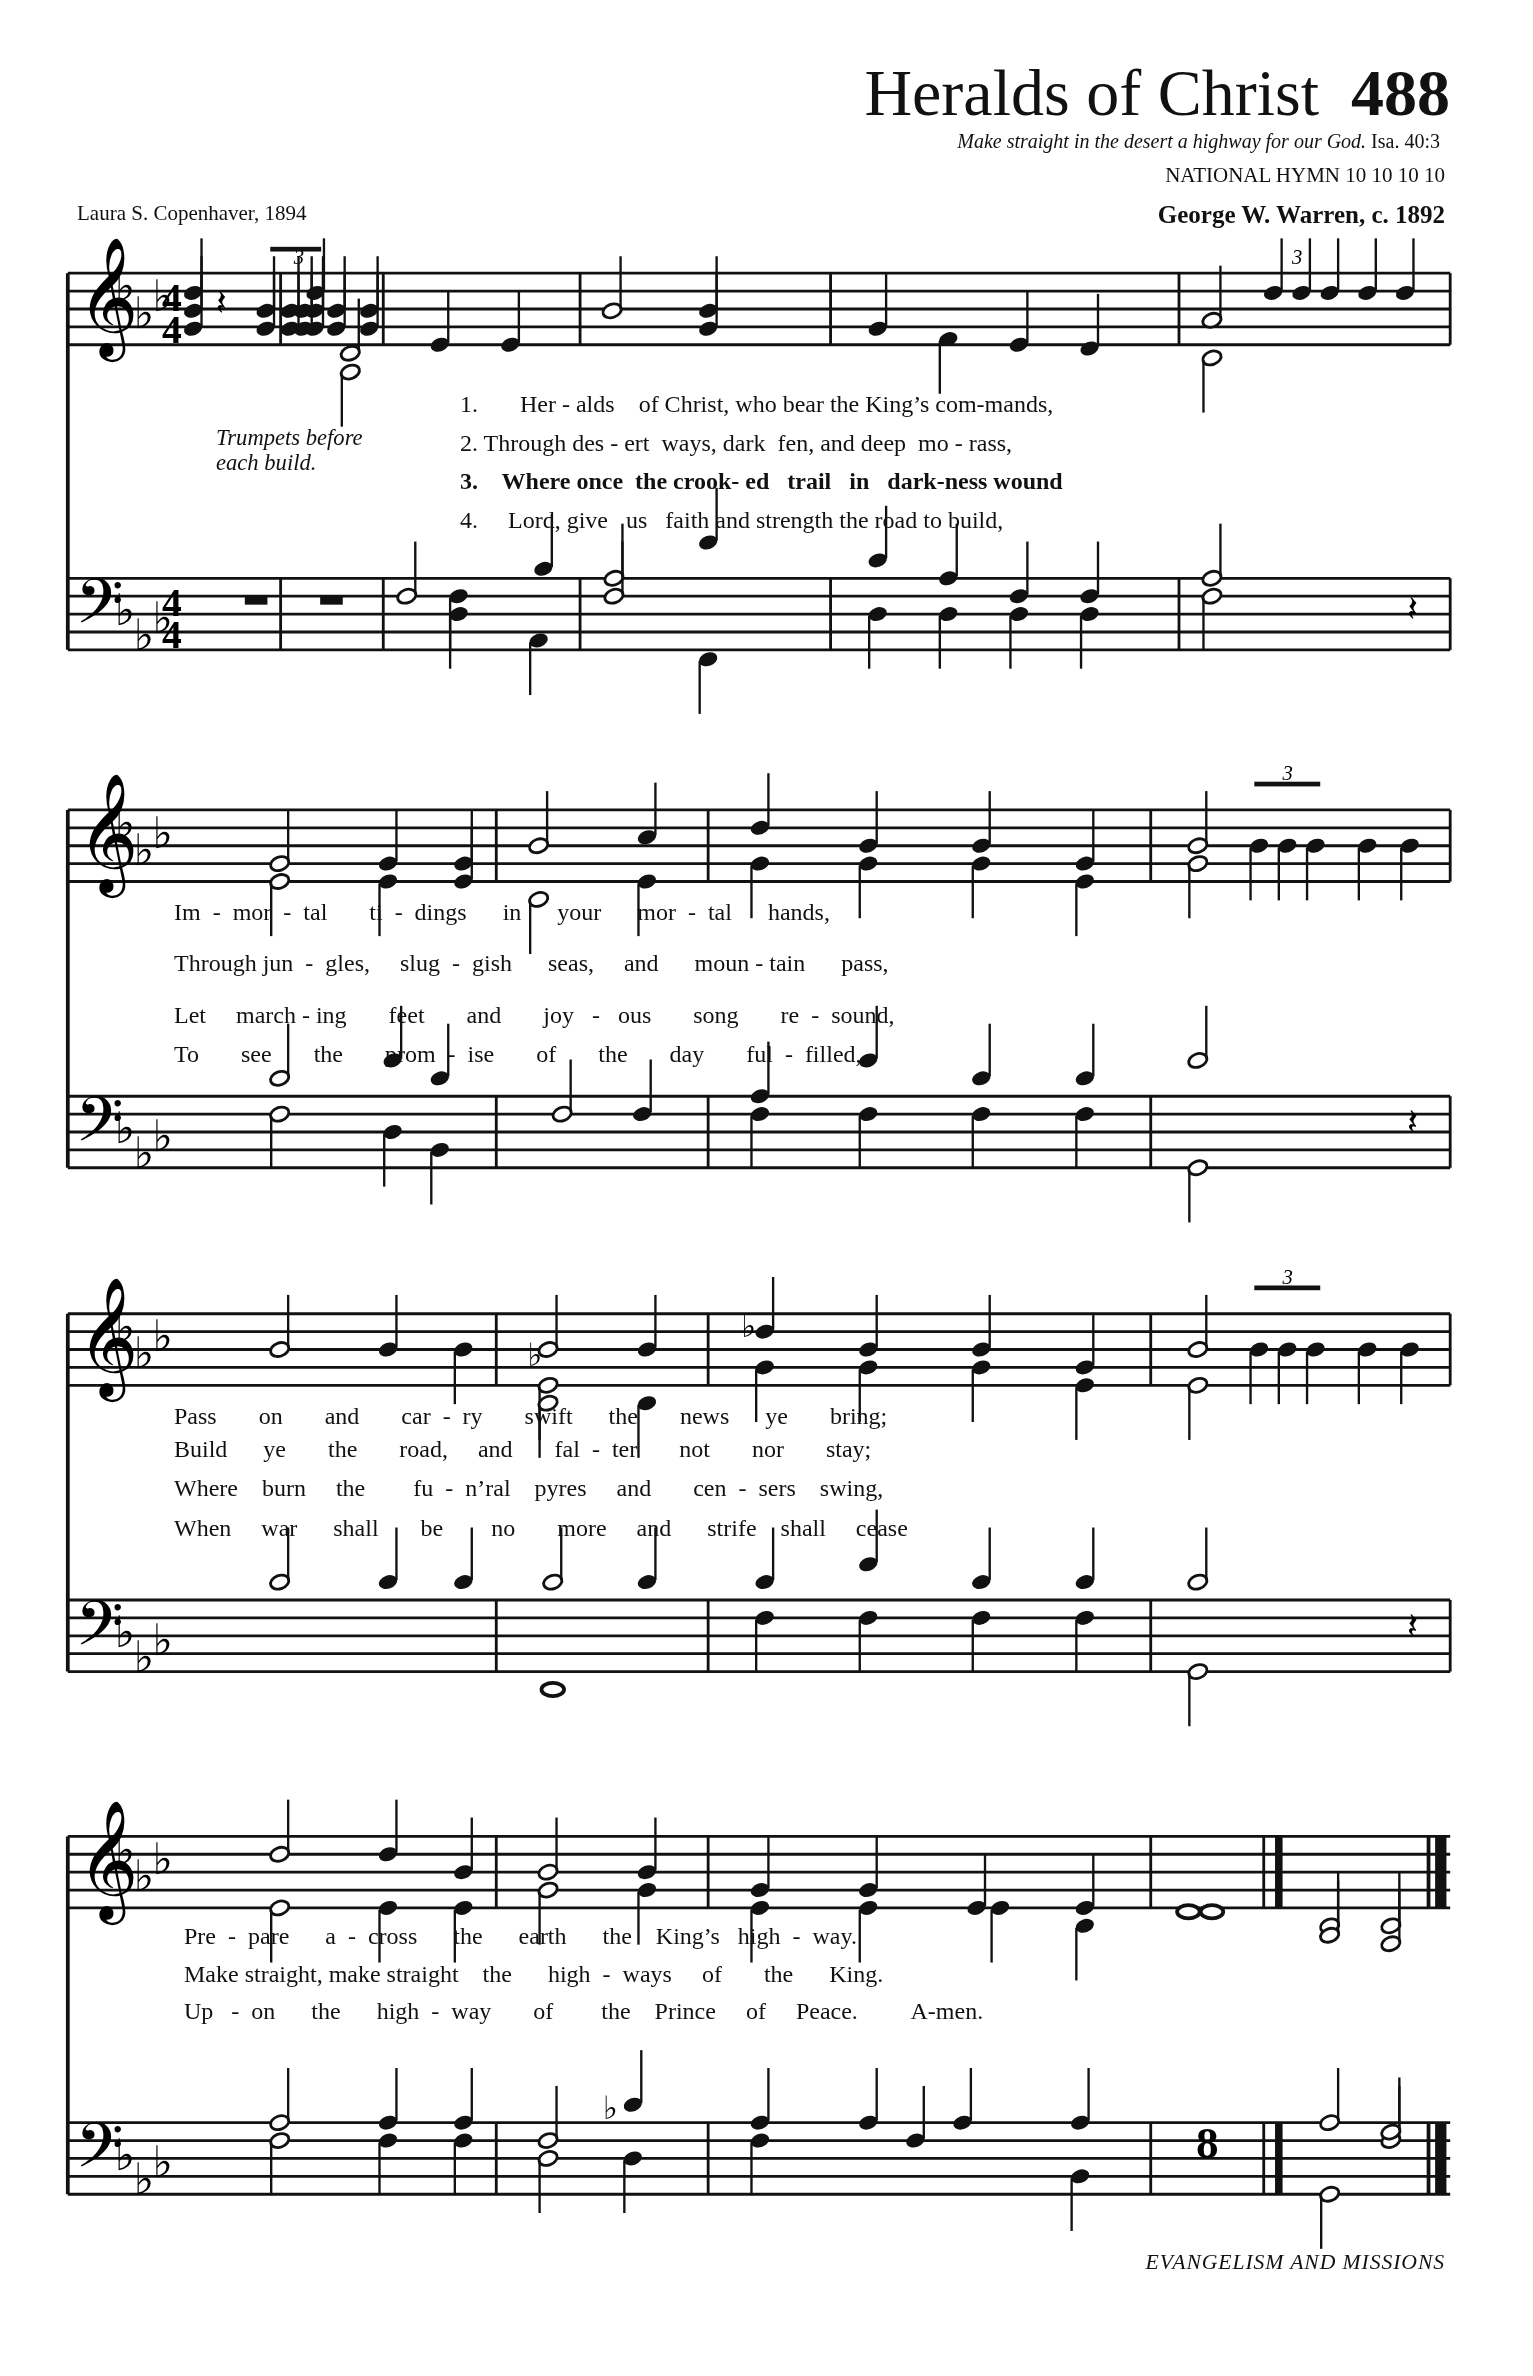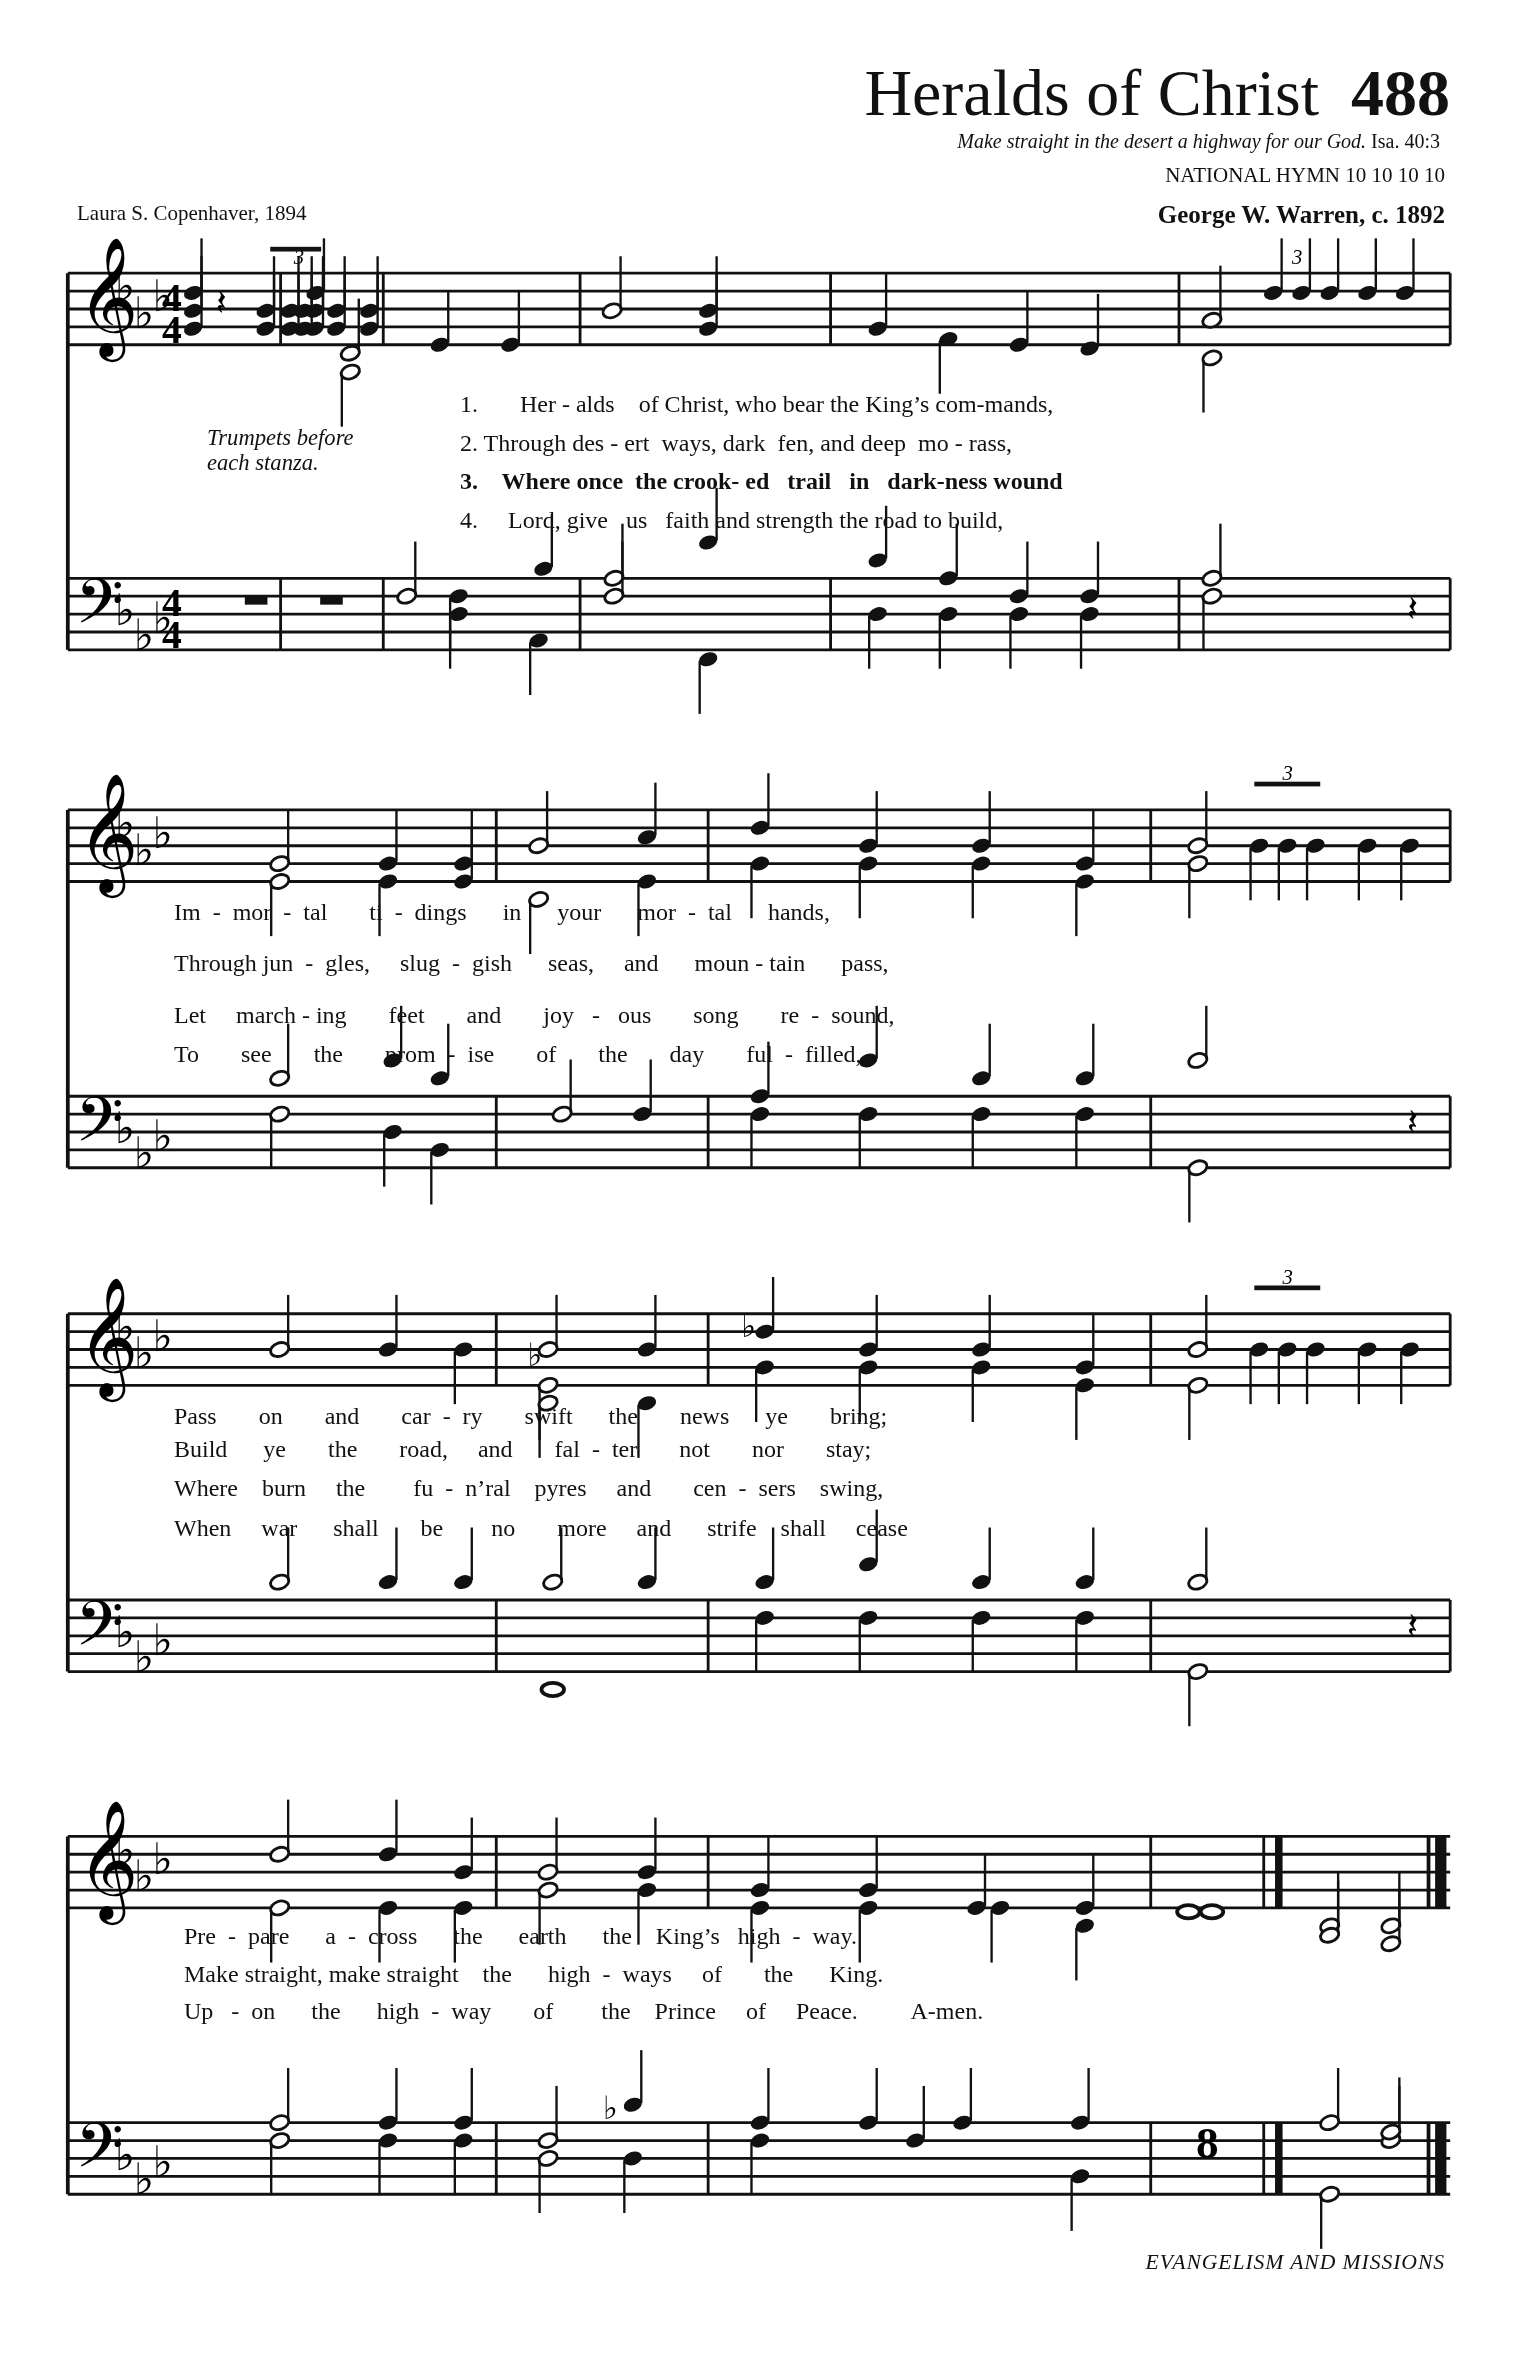--- a/index.html
+++ b/index.html
@@ -5,21 +5,21 @@
   html, body { margin: 0; padding: 0; background: #ffffff; }
   body { width: 1534px; height: 2377px; position: relative; overflow: hidden; color: #111; font-family: "Liberation Serif", "DejaVu Serif", serif; }
   .abs { position: absolute; }
   .title { left: 0; top: 55px; width: 1450px; text-align: right; font-size: 66px; line-height: 75px; }
   .title .num { font-weight: bold; margin-left: 32px; }
   .scripture { right: 94px; top: 130px; font-size: 20px; font-style: italic; }
   .scripture .ref { font-style: normal; }
   .tune { right: 89px; top: 163px; font-size: 21px; }
   .composer { right: 89px; top: 201px; font-size: 25px; font-weight: bold; }
   .author { left: 77px; top: 201px; font-size: 21px; }
-  .direction { left: 207px; top: 426px; font-size: 22.6px; font-style: italic; line-height: 24.5px; }
+  .direction { left: 216px; top: 426px; font-size: 22.6px; font-style: italic; line-height: 24.5px; }
   .lyric-line { font-size: 24px; white-space: pre; line-height: 30px; }
   .footer { right: 89px; top: 2250px; font-size: 21.7px; font-style: italic; letter-spacing: 0.9px; }
   svg.staves { position: absolute; left: 0; top: 0; }
 </style>
 </head>
 <body>
 
 <div class="abs title">
   <span>Heralds of Christ</span><span class="num">488</span>
 </div>
@@ -384,21 +384,21 @@
     <text x="1198" y="2292" font-size="48" font-weight="bold">8</text>
     <use href="#half-up" x="1340" y="2254"></use>
       <use href="#half-down" x="1340" y="2330"></use>
     <use href="#half-up" x="1405" y="2273"></use>
       <use href="#half-up" x="1405" y="2264"></use>
   </g>
 </svg>
 
 <div class="abs direction">
   <div>Trumpets before</div>
-  <div>each stanza.</div>
+  <div>each build.</div>
 </div>
 
 <div class="abs" style="left:460px; top:389px;">
   <div class="lyric-line" style="margin-bottom:8.5px;">1.       Her - alds    of Christ, who bear the King’s com-mands,</div>
   <div class="lyric-line" style="margin-bottom:8.5px;">2. Through des - ert  ways, dark  fen, and deep  mo - rass,</div>
   <div class="lyric-line" style="margin-bottom:9px;font-weight:bold;">3.    Where once  the crook- ed   trail   in   dark-ness wound</div>
   <div class="lyric-line">4.     Lord, give   us   faith and strength the road to build,</div>
 </div>
 
 <div class="abs" style="left:174px; top:897px;">

